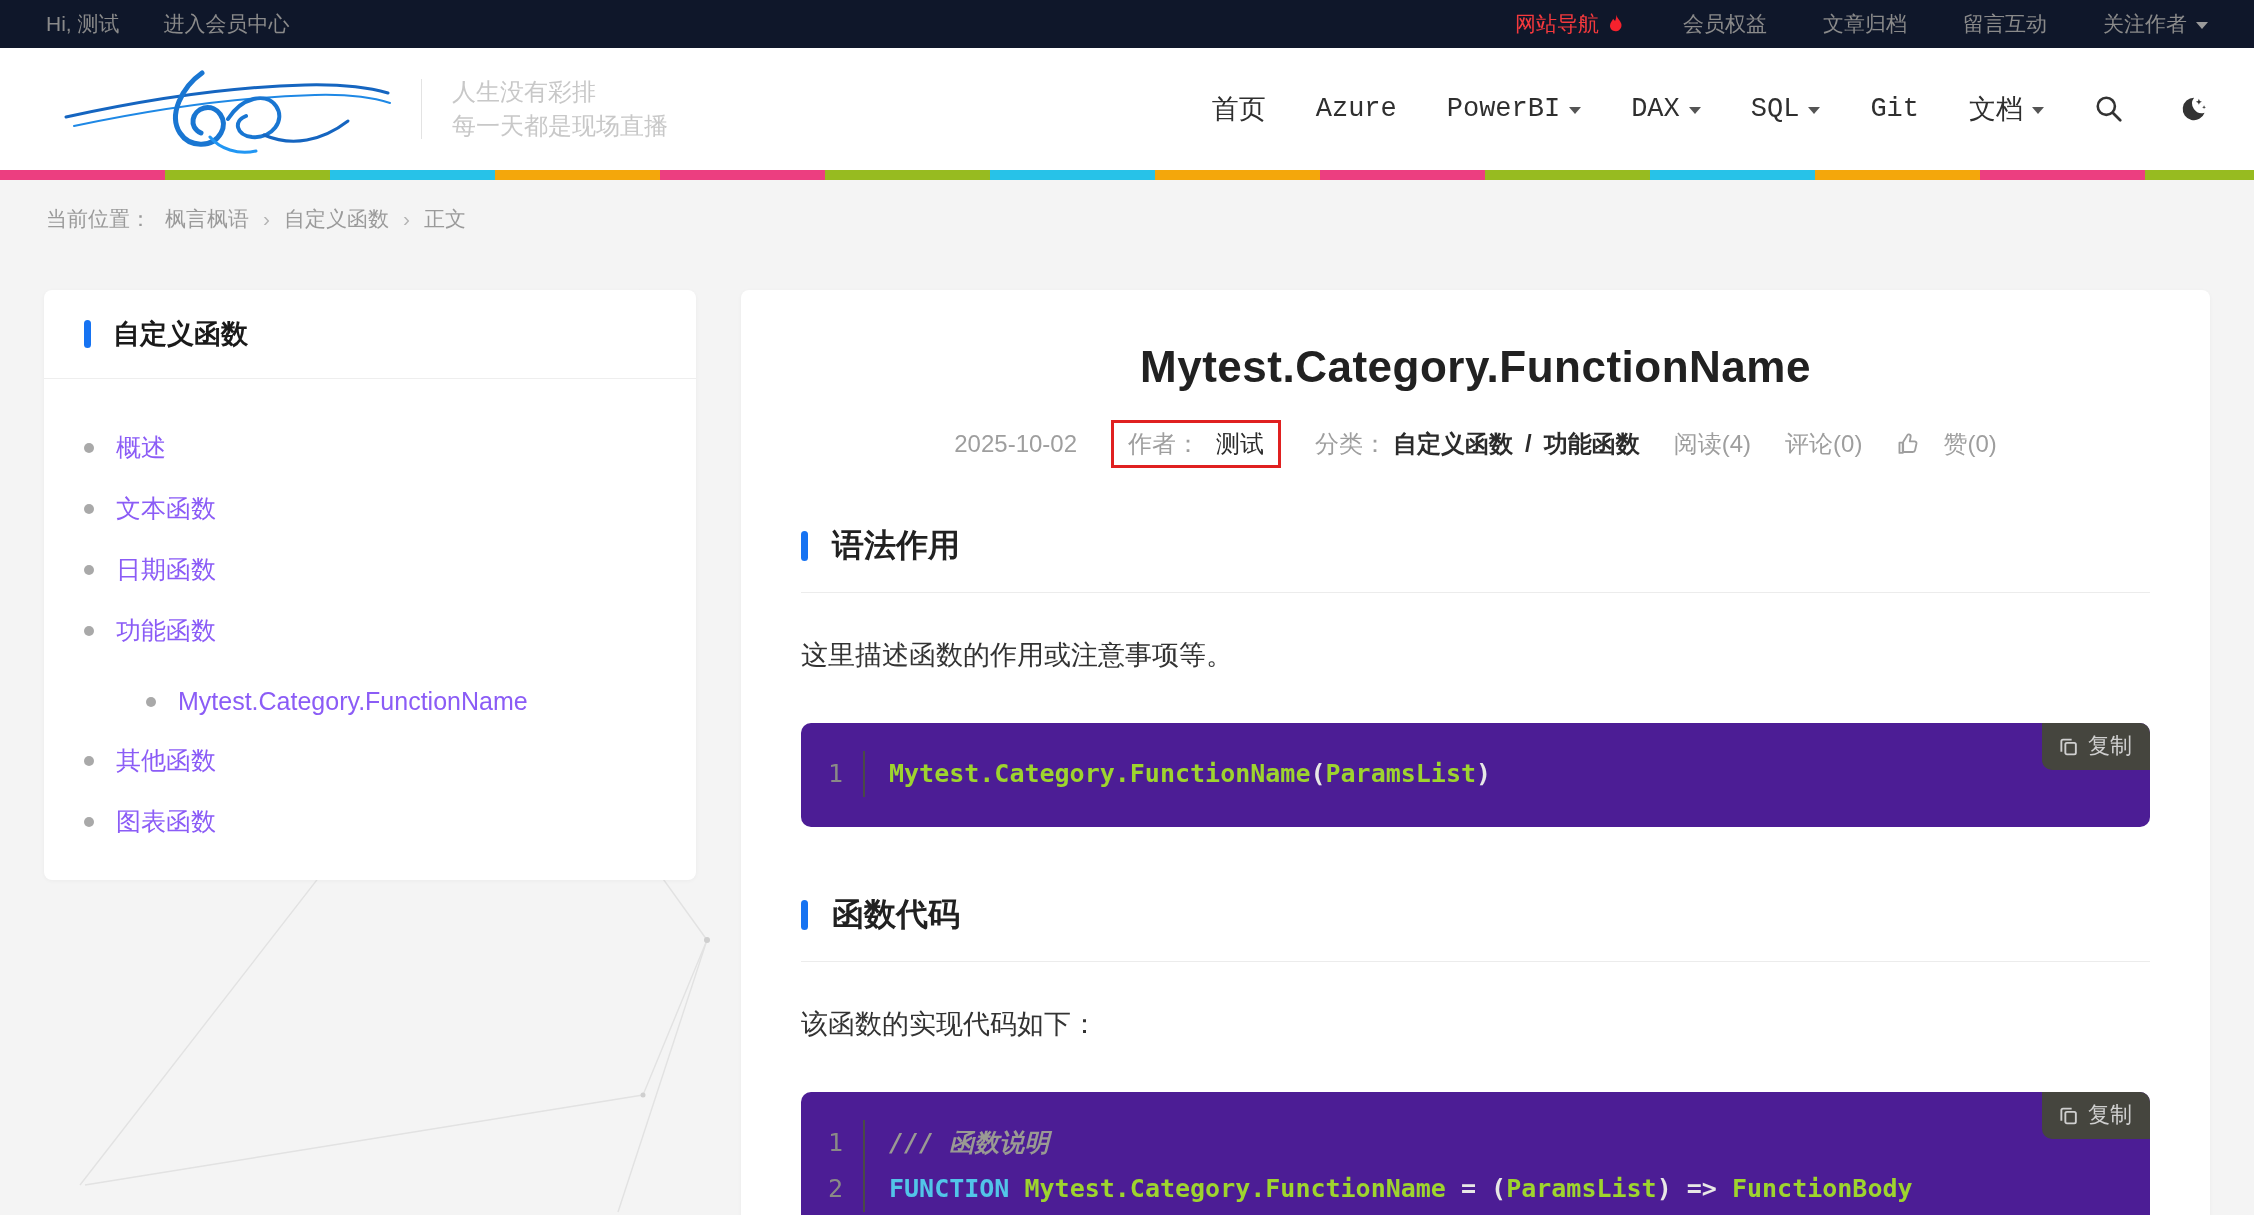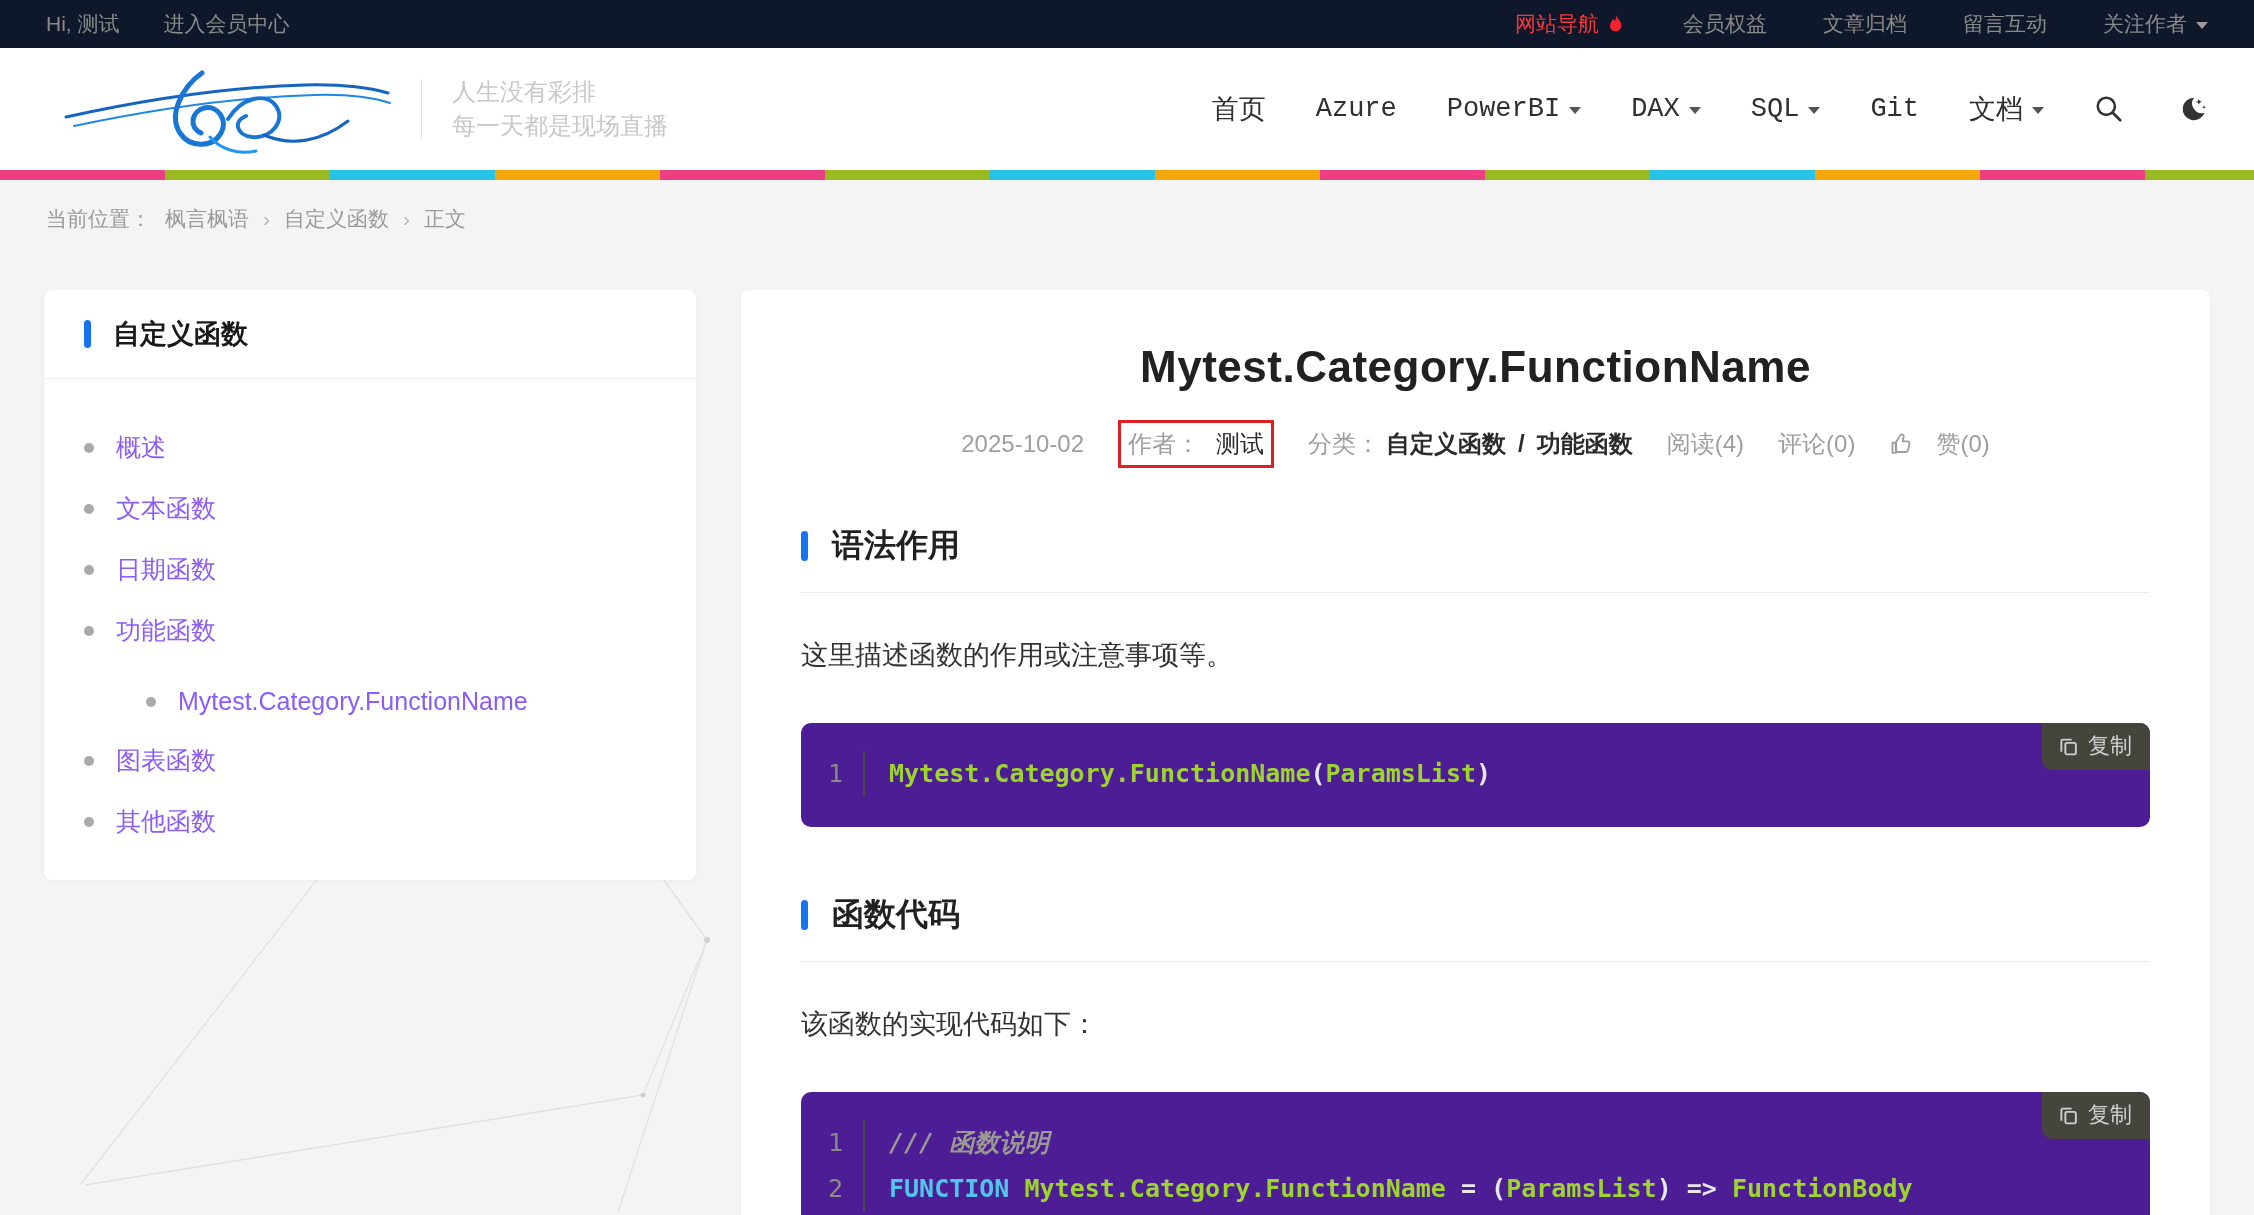--- a/index.html
+++ b/index.html
@@ -91,21 +91,21 @@
     text-align: center; font-size: 44px; font-weight: bold; color: #212121;
     letter-spacing: 0.5px;
   }
   .meta {
     margin-top: 28px; display: flex; align-items: center; justify-content: center;
     gap: 34px; font-size: 24px; color: #9e9e9e;
   }
   .meta .dark { color: #2b2b2b; }
   .meta .semib { font-weight: 600; }
   .author-box {
-    border: 3px solid #e02020; padding: 5px 7px; display: inline-flex; gap: 16px;
+    border: 3px solid #e02020; padding: 5px 14px; display: inline-flex; gap: 16px;
     align-items: center;
   }
   .meta .pair { display: inline-flex; align-items: center; gap: 6px; }
   .cat-sep { color: #2b2b2b; margin: 0 6px; font-weight: 600; }
   .like { display: inline-flex; align-items: center; gap: 21px; cursor: pointer; }
   .thumb { width: 26px; height: 26px; }
   
   .section { margin-top: 56px; }
   .section-head { display: flex; align-items: center; gap: 24px; }
   .section-head .accent-bar { height: 30px; }
@@ -266,25 +266,25 @@
       <li>
         <span class="dot"></span>
         <span>功能函数</span>
       </li>
       <li class="lv2">
         <span class="dot"></span>
         <span>Mytest.Category.FunctionName</span>
       </li>
       <li>
         <span class="dot"></span>
+        <span>其他函数</span>
+      </li>
+      <li>
+        <span class="dot"></span>
         <span>图表函数</span>
-      </li>
-      <li>
-        <span class="dot"></span>
-        <span>其他函数</span>
       </li>
     </ul>
   </aside>
 
   <main class="card article">
     <h1>Mytest.Category.FunctionName</h1>
 
     <div class="meta">
       <span>2025-10-02</span>
       <span class="author-box">

